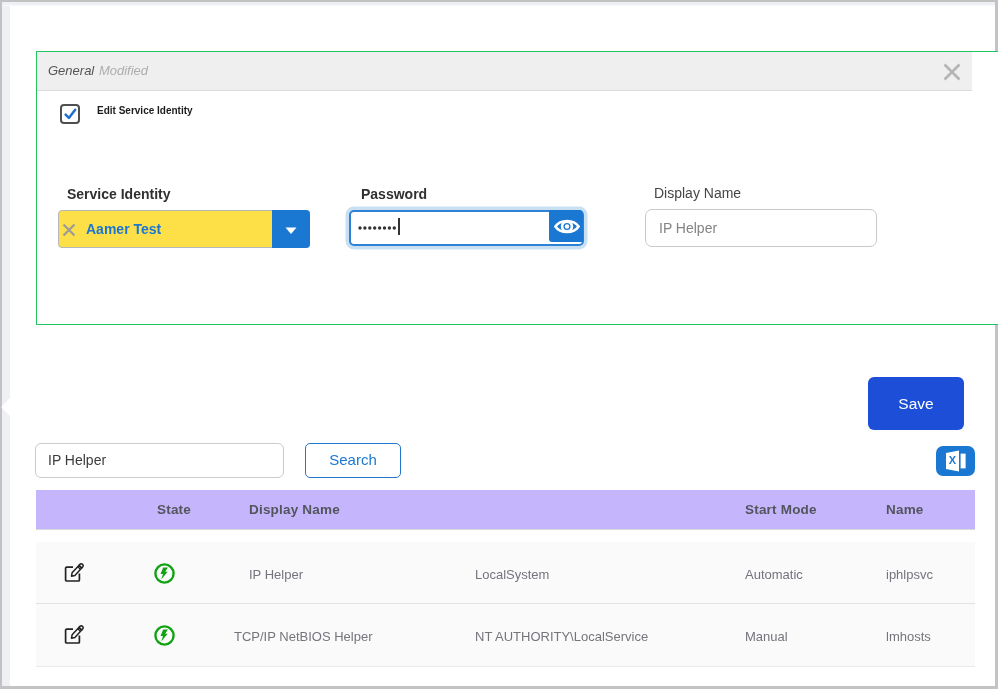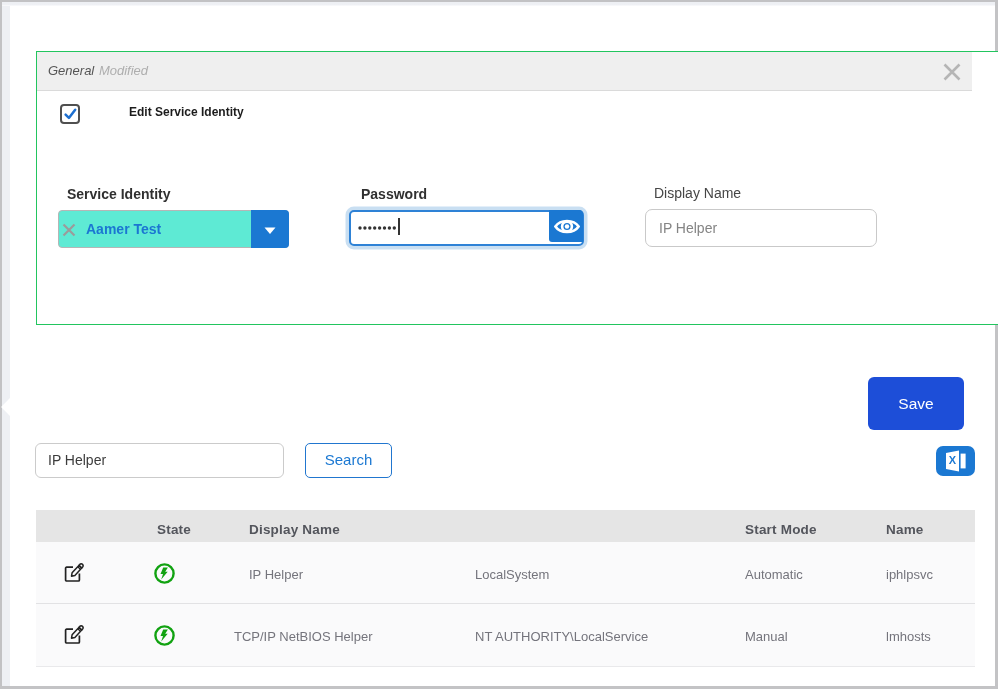--- a/index.html
+++ b/index.html
@@ -16,52 +16,52 @@
   .notch{left:4px;top:400px;width:14px;height:14px;background:#fff;transform:rotate(45deg);}
 
   
   .panel{left:36px;top:51px;width:935px;height:272px;border:1px solid #22c55e;background:#fff;padding-left:48px;}
   .panel-h{left:0;top:0;width:935px;height:38px;background:#efefef;border-bottom:1px solid #dadada;}
   .panel-h .t{position:absolute;left:11px;top:0;line-height:37px;font-style:italic;font-size:13px;color:#555;}
   .panel-h .t .mod{color:#aeaeae;margin-left:1px;}
   .closex{left:906px;top:11px;}
 
   .cbox{left:60px;top:104px;width:20px;height:20px;border:2px solid #4f4f4f;border-radius:4px;background:#fff;box-sizing:border-box;}
-  .cblabel{left:97px;top:105px;font-size:12px;font-weight:bold;color:#1c1c1c;margin-left:32px;}
+  .cblabel{left:97px;top:105px;font-size:10px;font-weight:bold;color:#1c1c1c;}
 
   .lbl{font-size:14px;font-weight:bold;color:#303030;top:186px;}
   .lbl-dn{font-size:14px;font-weight:normal;color:#464646;top:185px;}
 
   
-  .combo{left:58px;top:210px;width:231px;height:38px;border:1px solid #b6b6b6;border-radius:4px;background:#5eead4;box-sizing:border-box;}
+  .combo{left:58px;top:210px;width:252px;height:38px;border:1px solid #b6b6b6;border-radius:4px;background:#fde047;box-sizing:border-box;}
   .combo .txt{position:absolute;left:27px;top:0;line-height:36px;font-size:14px;font-weight:bold;color:#1b76d2;}
   .combo .btn{position:absolute;right:-1px;top:-1px;width:38px;height:38px;background:#1b78d2;border-radius:0 4px 4px 0;}
 
   
   .pwgrp{left:349px;top:210px;width:235px;height:36px;background:#fff;border:2px solid #2e82d6;border-radius:5px;box-sizing:border-box;box-shadow:0 0 0 3.5px rgba(60,140,210,0.28);}
   .pwbtn{position:absolute;right:-1px;top:-2px;width:34px;height:32px;background:#1b78d2;border-radius:0 4px 0 3px;}
   .cursor{position:absolute;left:47px;top:6px;width:1.5px;height:17px;background:#333;}
 
   
   .dninput{left:645px;top:209px;width:232px;height:38px;border:1px solid #c9c9c9;border-radius:7px;box-sizing:border-box;}
   .dninput span{position:absolute;left:13px;top:0;line-height:36px;font-size:14px;color:#848484;}
 
   
   .save{left:868px;top:377px;width:96px;height:53px;background:#1d4ed8;border-radius:6px;color:#fff;
         font-size:15.5px;text-align:center;line-height:53px;}
 
   
   .sinput{left:35px;top:443px;width:249px;height:35px;border:1px solid #cbcbcb;border-radius:6px;box-sizing:border-box;}
   .sinput span{position:absolute;left:12px;top:0;line-height:33px;font-size:14px;color:#3c3c3c;}
-  .sbtn{left:305px;top:443px;width:87px;height:35px;border:1.5px solid #2176cf;border-radius:5px;box-sizing:border-box;
+  .sbtn{left:305px;top:443px;width:96px;height:35px;border:1.5px solid #2176cf;border-radius:5px;box-sizing:border-box;
         color:#1b78d2;font-size:15px;text-align:center;line-height:32px;}
   .excel{left:936px;top:446px;width:39px;height:30px;background:#1b78d2;border-radius:7px;}
 
   
-  .thead{left:36px;top:510px;width:939px;height:40px;background:#e5e5e5;border-bottom:1px solid #d9d9db;box-sizing:border-box;}
+  .thead{left:36px;top:490px;width:939px;height:40px;background:#c4b5fd;border-bottom:1px solid #d9d9db;box-sizing:border-box;}
   .th{position:absolute;top:0;line-height:39px;font-size:13.5px;font-weight:bold;color:#53555c;letter-spacing:.2px;}
   .trow{left:36px;width:939px;height:62px;background:#fafafb;box-sizing:border-box;}
   .r1{top:542px;border-bottom:1px solid #e2e2e4;}
   .r2{top:604px;height:63px;border-bottom:1px solid #e9e9eb;}
   .td{position:absolute;font-size:13px;color:#74747c;}
 </style>
 </head>
 <body>
 <div class="abs topbar"></div>
 <div class="abs topbar2"></div>

